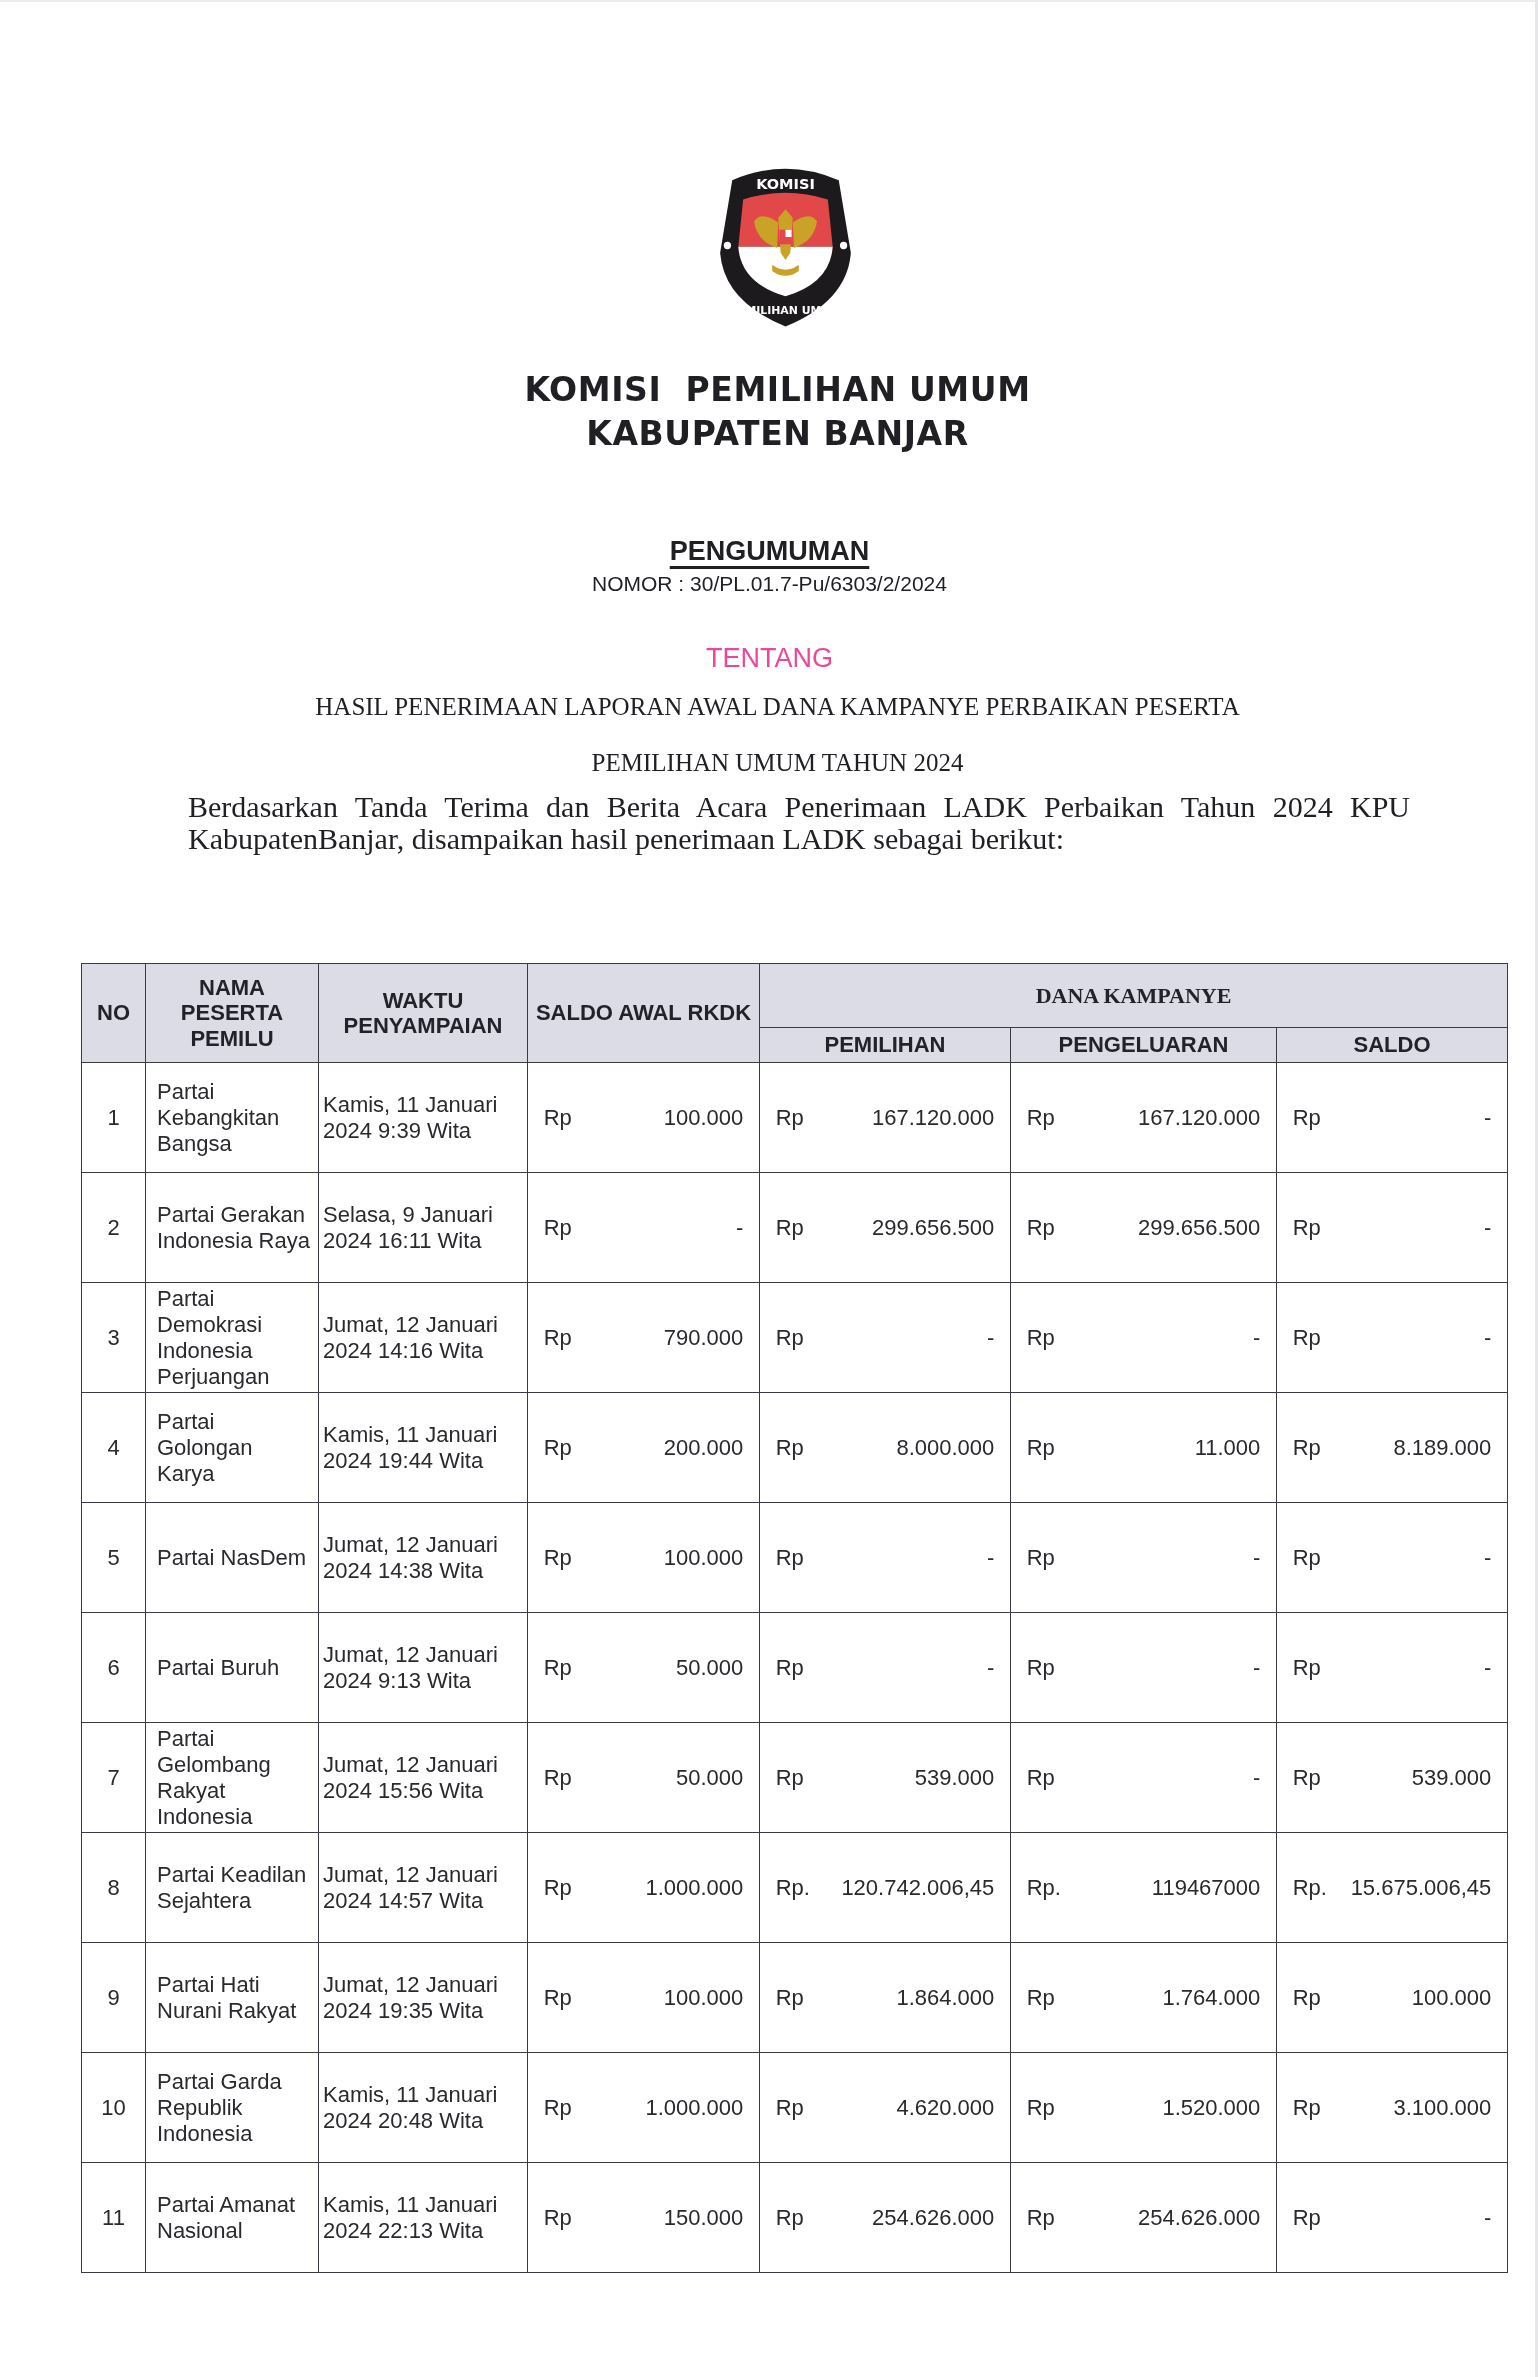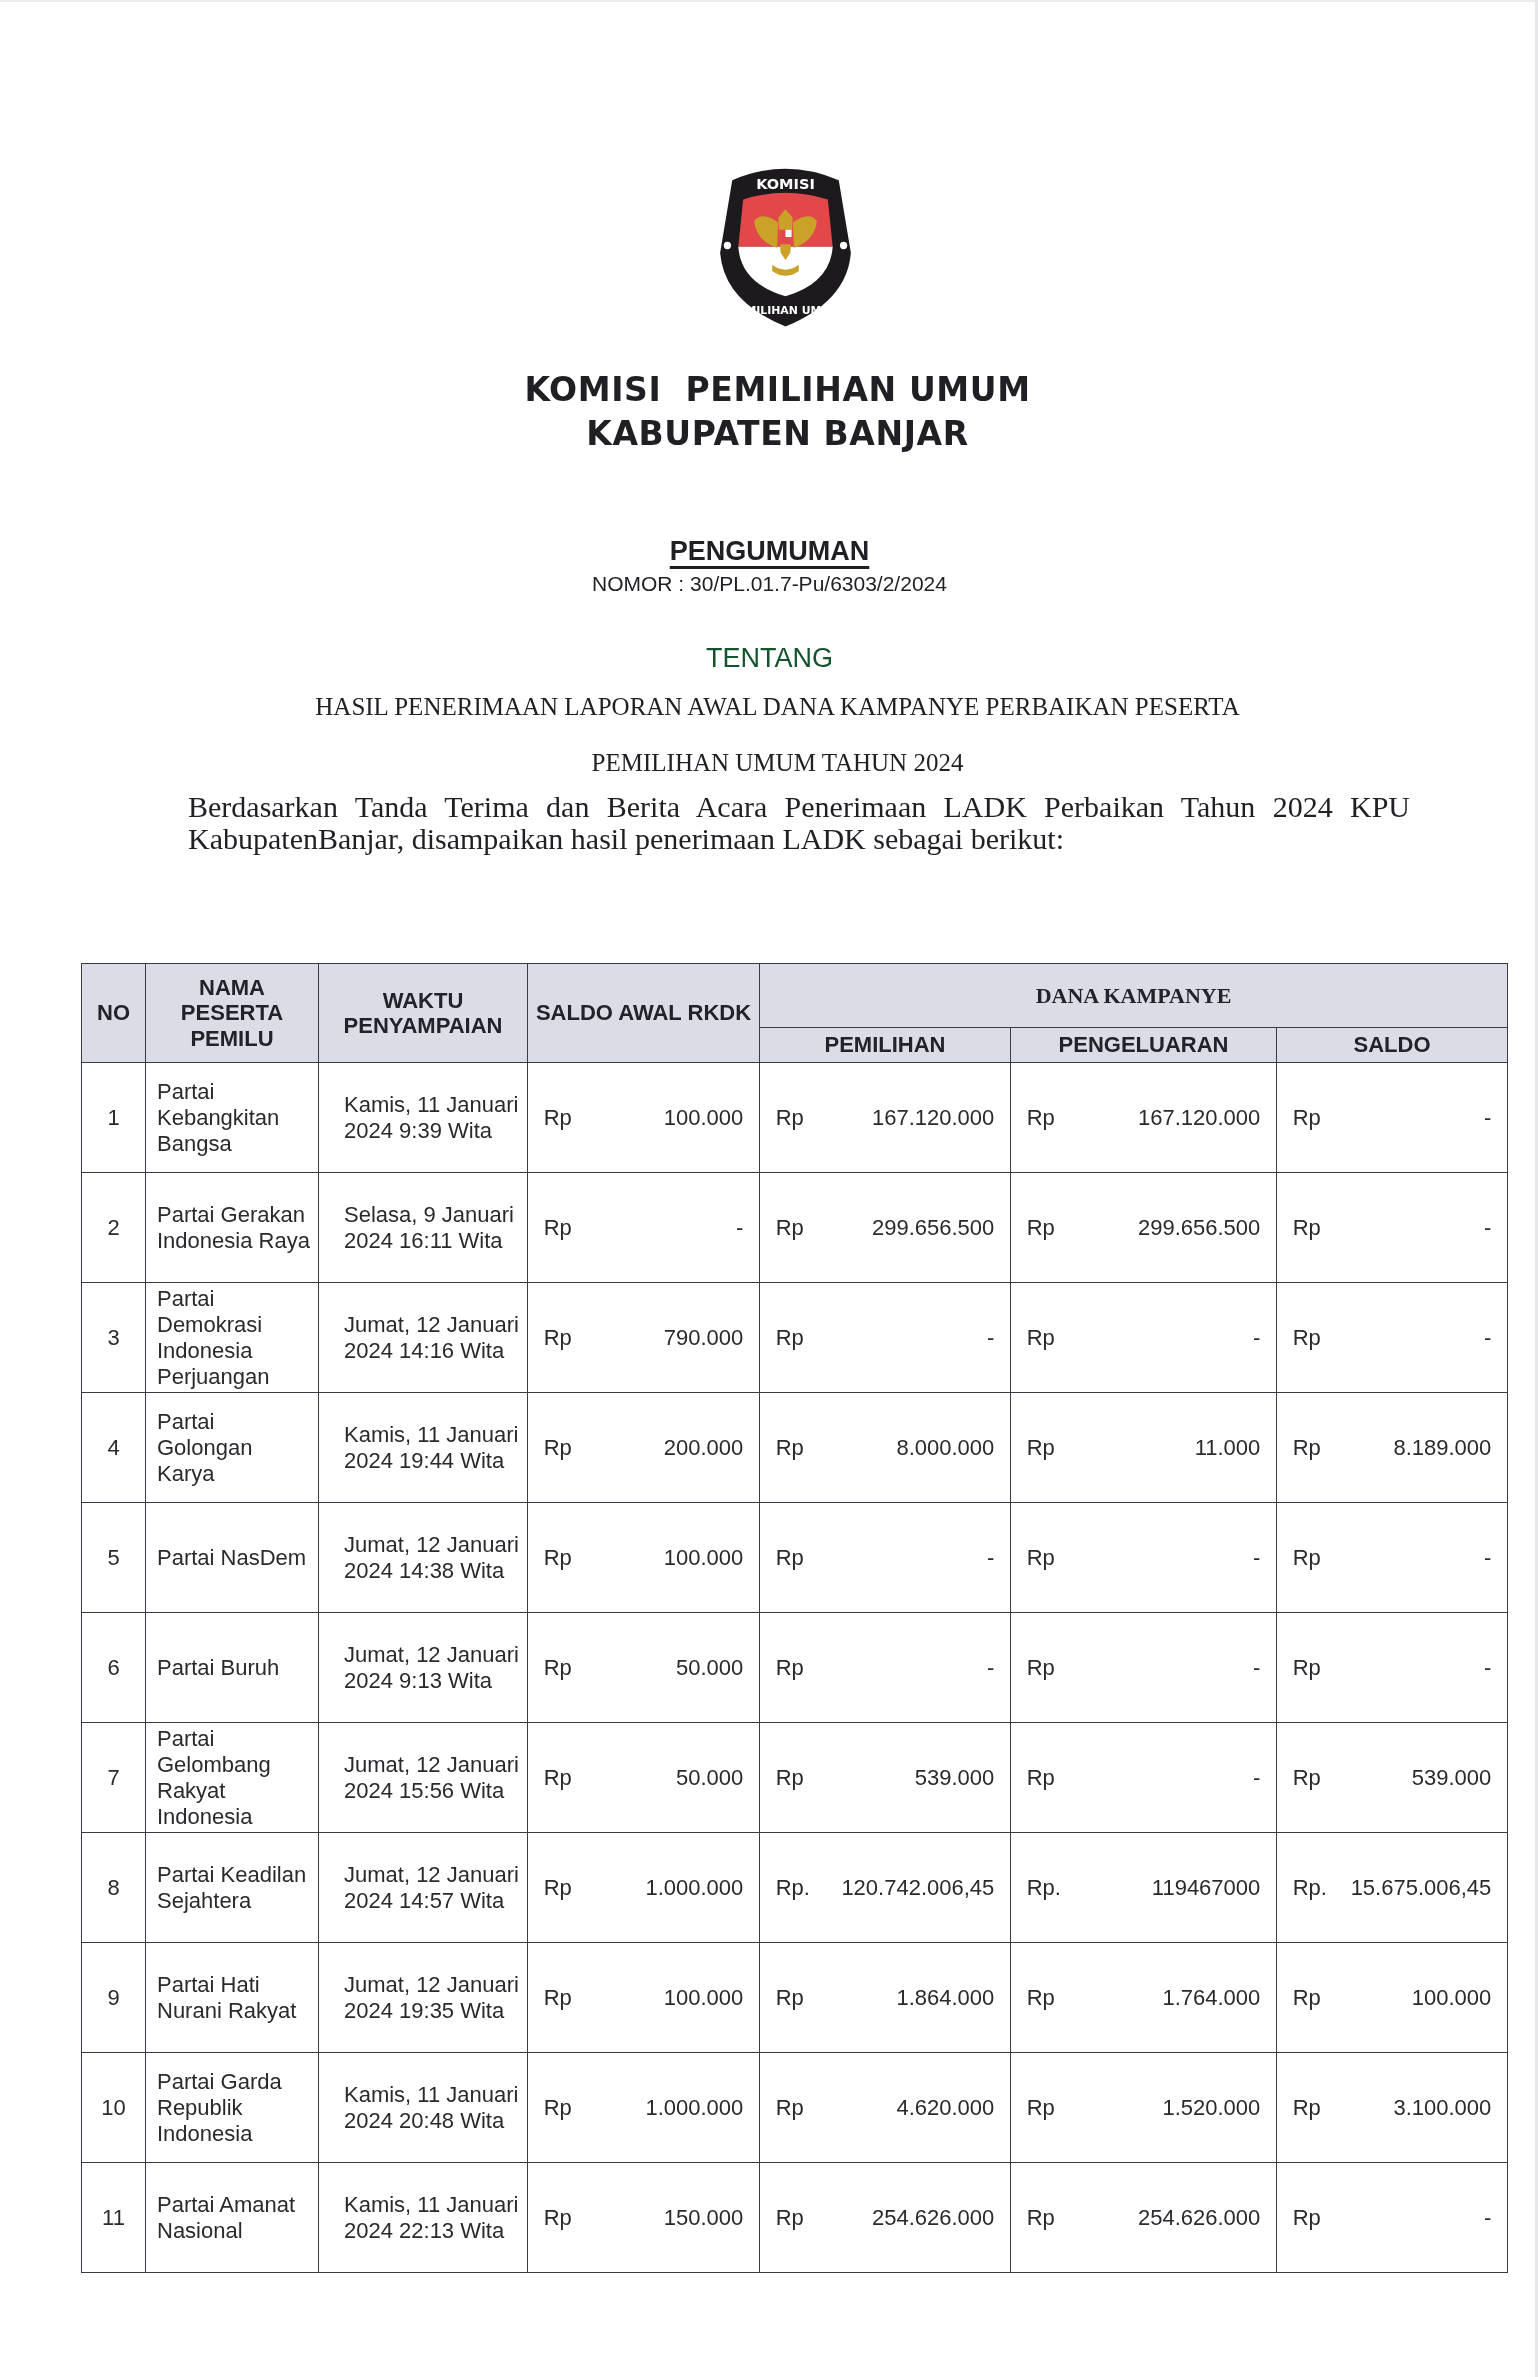--- a/index.html
+++ b/index.html
@@ -14,38 +14,38 @@
 
   .org { position: absolute; left: 8px; width: 100%; text-align: center; font-weight: bold;
          font-family: "DejaVu Sans", sans-serif; font-size: 33px; letter-spacing: 0.6px; color: #1f1f24; }
   .org.l1 { top: 370px; }
   .org.l2 { top: 414px; }
 
   .ann-title { position: absolute; left: 0; width: 100%; top: 520px; text-align: center; margin-top: 16px; }
   .ann-title span { font-weight: bold; font-size: 27px; text-decoration: underline; text-decoration-thickness: 3px;
                     text-underline-offset: 6px; color: #1f1f24; }
   .nomor { position: absolute; left: 0; width: 100%; top: 572px; text-align: center; font-size: 21px; color: #1f1f24; }
-  .tentang { position: absolute; left: 0; width: 100%; top: 643px; text-align: center; font-size: 27px; color: #14532d; }
+  .tentang { position: absolute; left: 0; width: 100%; top: 643px; text-align: center; font-size: 27px; color: #ec4899; }
   .subject { position: absolute; left: 0; width: 100%; text-align: center; font-family: "Liberation Serif", serif;
              font-size: 25px; color: #1f1f24; margin-left: 8px; }
   .subject.s1 { top: 693px; }
   .subject.s2 { top: 749px; }
   .intro { position: absolute; left: 188px; width: 1222px; font-family: "Liberation Serif", serif; font-size: 30px;
            line-height: 32px; top: 791px; text-align: justify; text-align-last: left; color: #1f1f24; }
 
   table.ladk { position: absolute; left: 81px; top: 963px; width: 1426px; border-collapse: collapse; table-layout: fixed; }
   table.ladk th, table.ladk td { border: 1.8px solid #3a3a44; padding: 0; }
   table.ladk th { background: #dcdce6; font-weight: bold; font-size: 22px; line-height: 25.4px; text-align: center; color: #22222a; }
   table.ladk tr.hdr1 th { height: 63px; }
   table.ladk tr.hdr1 th.dana { height: 63px; font-family: Liberation Serif, serif; }
   table.ladk tr.hdr2 th { height: 34px; }
   table.ladk td { font-size: 22px; line-height: 26px; color: #2a2a2e; vertical-align: middle; }
   table.ladk td.no { text-align: center; }
   table.ladk td.name { padding-left: 11px; padding-right: 3.6px; }
-  table.ladk td.time { padding-left: 25px; padding-right: 3.6px; }
+  table.ladk td.time { padding-left: 4px; padding-right: 3.6px; }
   .money { display: flex; justify-content: space-between; align-items: center; padding: 0 15.7px 0 15.7px; }
   table.ladk tr.row td { height: 109px; }
 </style>
 </head>
 <body>
 
 <div class="page-edge-top"></div>
 <div class="page-edge-right"></div>
 
 <svg class="logo" viewBox="0 0 236 276">

